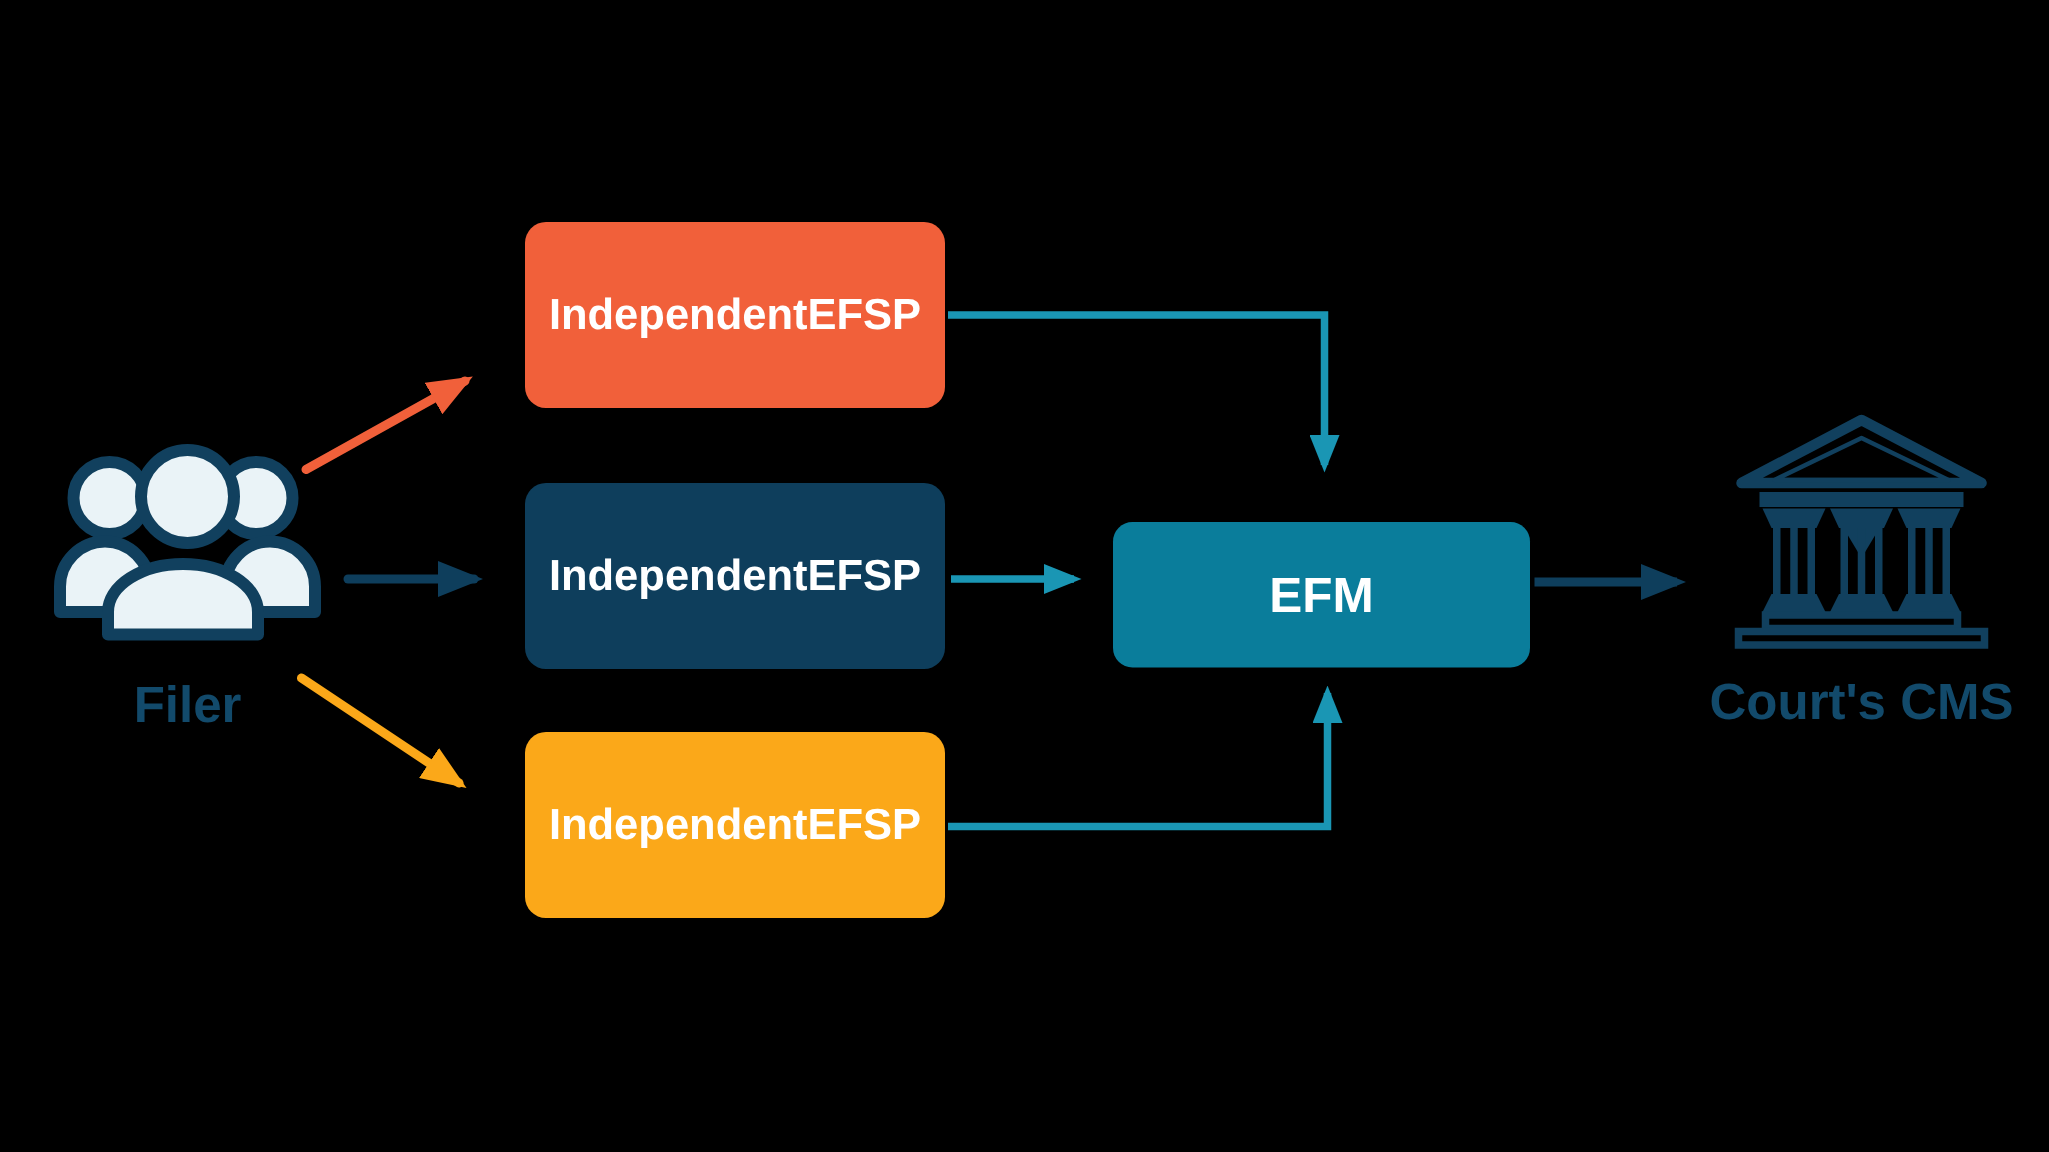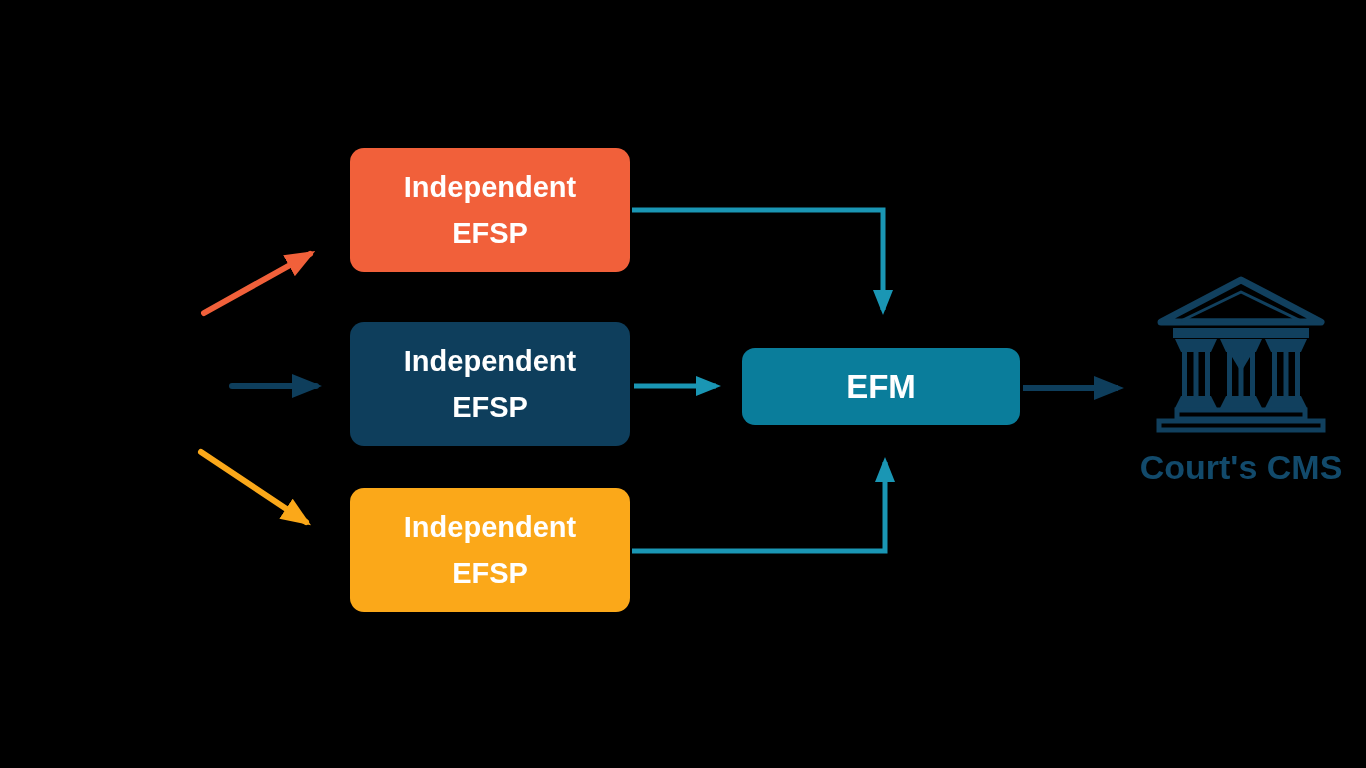--- a/index.html
+++ b/index.html
@@ -5,33 +5,33 @@
   html,body{margin:0;padding:0;background:#000;}
   #canvas{
     position:relative;
     width:1366px;height:768px;
     background:#000;
     overflow:hidden;
     font-family:"Liberation Sans", sans-serif;
   }
   .node-box{
     position:absolute;
-    display:flex;flex-direction:column;align-items:center;justify-content:center;
+    display:flex;flex-direction:row;align-items:center;justify-content:center;
     color:#fff;font-weight:bold;text-align:center;
     box-shadow:0 3px 8px rgba(0,0,0,0.35);
   }
   .efsp{
     left:350px;width:280px;height:124px;border-radius:14px;
     font-size:29px;line-height:46px;
   }
   #efsp-box-0{top:148px;}
   #efsp-box-1{top:322px;}
   #efsp-box-2{top:488px;}
   .efm{
-    left:742px;top:348px;width:278px;height:77px;border-radius:13px;
+    left:742px;top:348px;width:278px;height:97px;border-radius:13px;
     font-size:33px;justify-content:center;
   }
   .icon-group{
     position:absolute;text-align:center;
   }
   #filer-group{left:28px;top:288px;width:194px;}
   #court-group{left:1135px;top:276px;width:212px;}
   .icon-label{
     display:block;margin-top:8px;
     font-size:34px;font-weight:bold;color:#124A6B;
@@ -41,20 +41,33 @@
   #arrow-layer{
     position:absolute;left:0;top:0;width:1366px;height:768px;
     pointer-events:none;
   }
 </style>
 </head>
 <body>
 
 <div id="canvas">
 
+  <div class="icon-group" id="filer-group">
+    <svg width="194" height="150" viewBox="0 0 194 150" style="overflow:visible">
+      <g stroke="#11405E" stroke-width="8" fill="#EAF3F7" stroke-linejoin="round" stroke-linecap="round">
+        <circle cx="45" cy="44" r="24"></circle>
+        <circle cx="143" cy="44" r="24"></circle>
+        <path d="M12 120 V103 A30 30 0 0 1 72 103 V120 Z"></path>
+        <path d="M122 120 V103 A30 30 0 0 1 182 103 V120 Z"></path>
+        <circle cx="97" cy="43" r="31"></circle>
+        <path d="M44 135 V120 A50 32 0 0 1 144 120 V135 Z"></path>
+      </g>
+    </svg>
+    <span class="icon-label">Filer</span>
+  </div>
 
   <div class="node-box efsp" id="efsp-box-0" style="background: rgb(241, 96, 58);">
     <span>Independent</span>
     <span>EFSP</span>
   </div>
   <div class="node-box efsp" id="efsp-box-1" style="background: rgb(14, 62, 92);">
     <span>Independent</span>
     <span>EFSP</span>
   </div>
   <div class="node-box efsp" id="efsp-box-2" style="background: rgb(251, 168, 25);">

